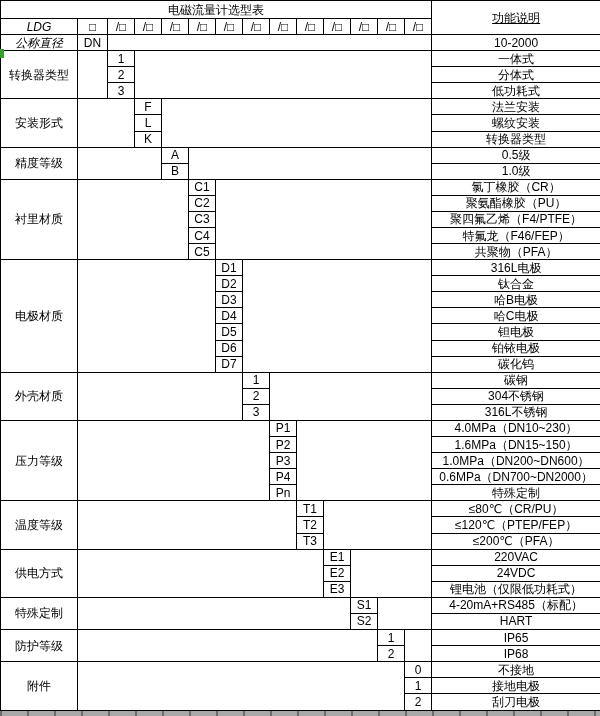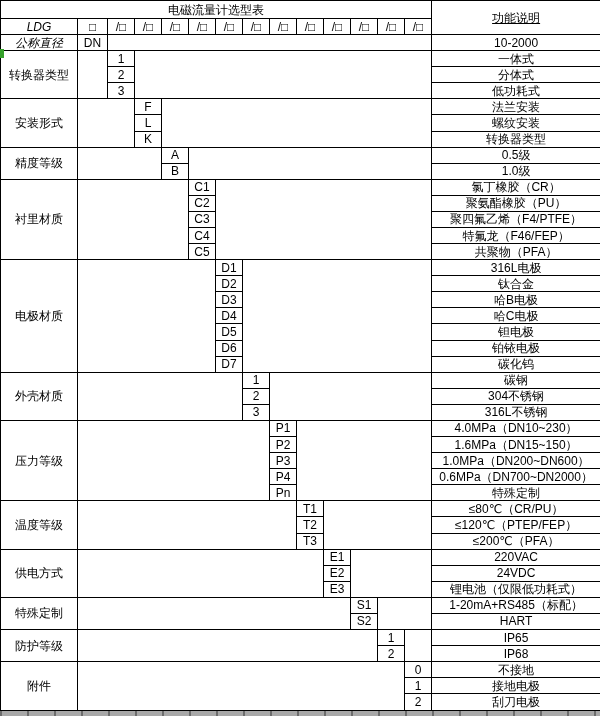--- a/index.html
+++ b/index.html
@@ -271,21 +271,21 @@
   <tr>
     <td>E3</td>
     <td>锂电池（仅限低功耗式）</td>
   </tr>
 
   <tr>
     <td rowspan="2" class="glabel">特殊定制</td>
     <td rowspan="2" colspan="10"></td>
     <td>S1</td>
     <td rowspan="2" colspan="2"></td>
-    <td>1-20mA+RS485（标配）</td>
+    <td>4-20mA+RS485（标配）</td>
   </tr>
   <tr>
     <td>S2</td>
     <td>HART</td>
   </tr>
 
   <tr>
     <td rowspan="2" class="glabel">防护等级</td>
     <td rowspan="2" colspan="11"></td>
     <td>1</td>

